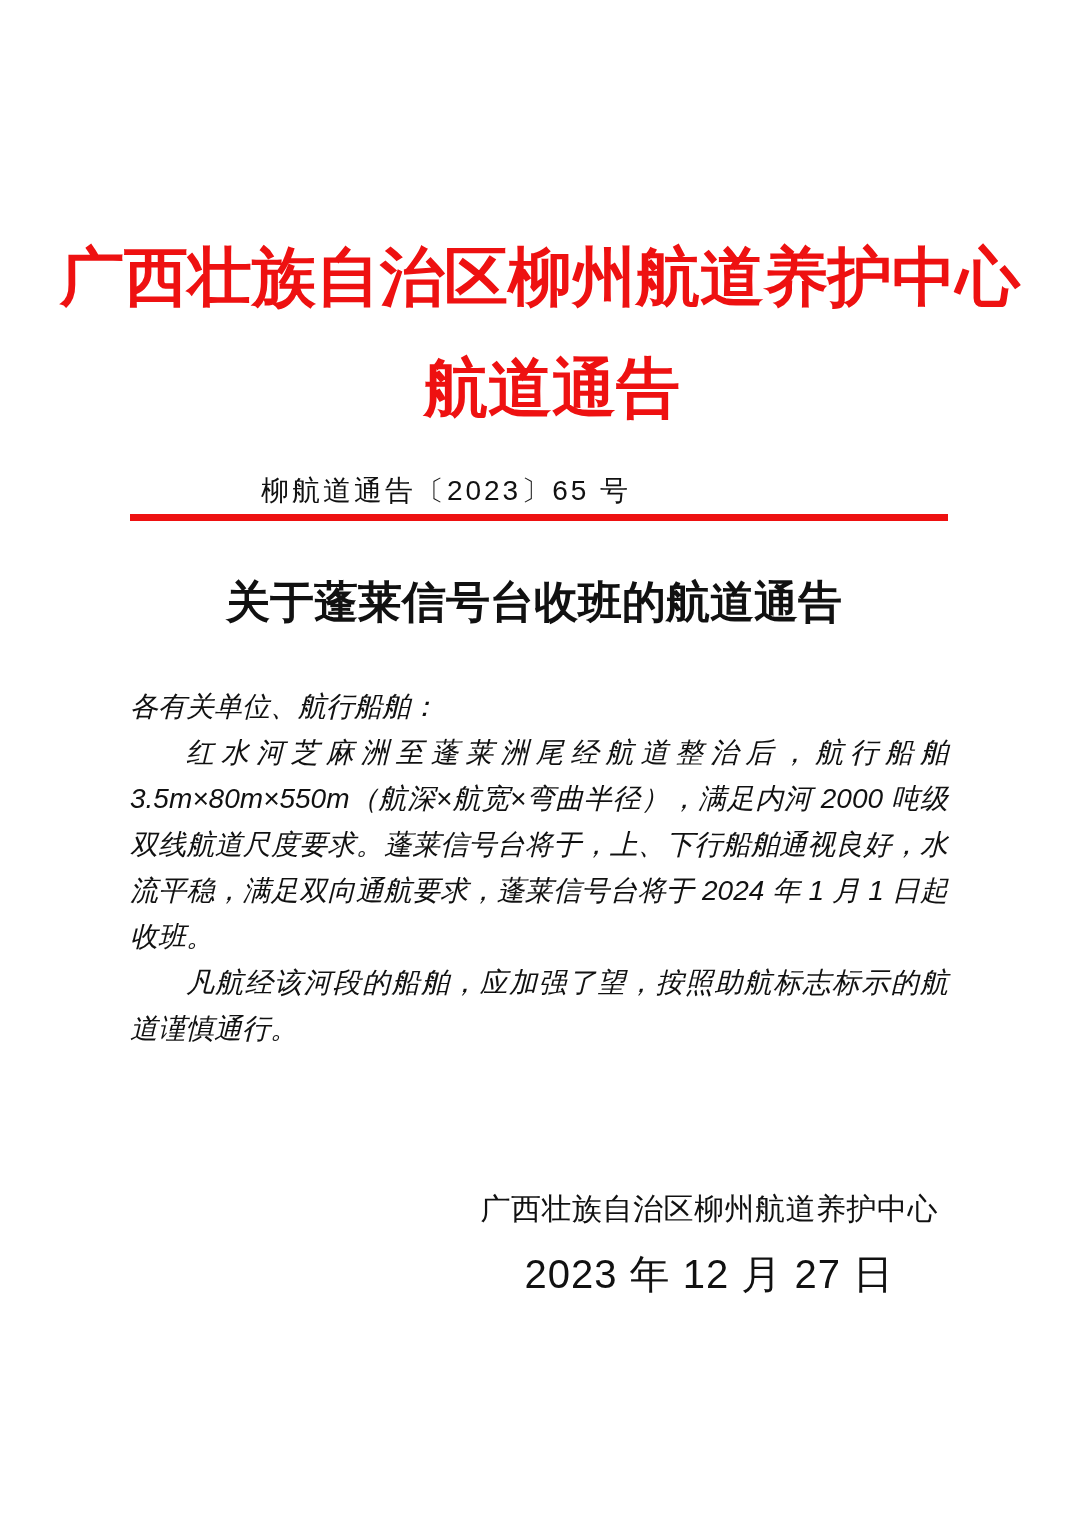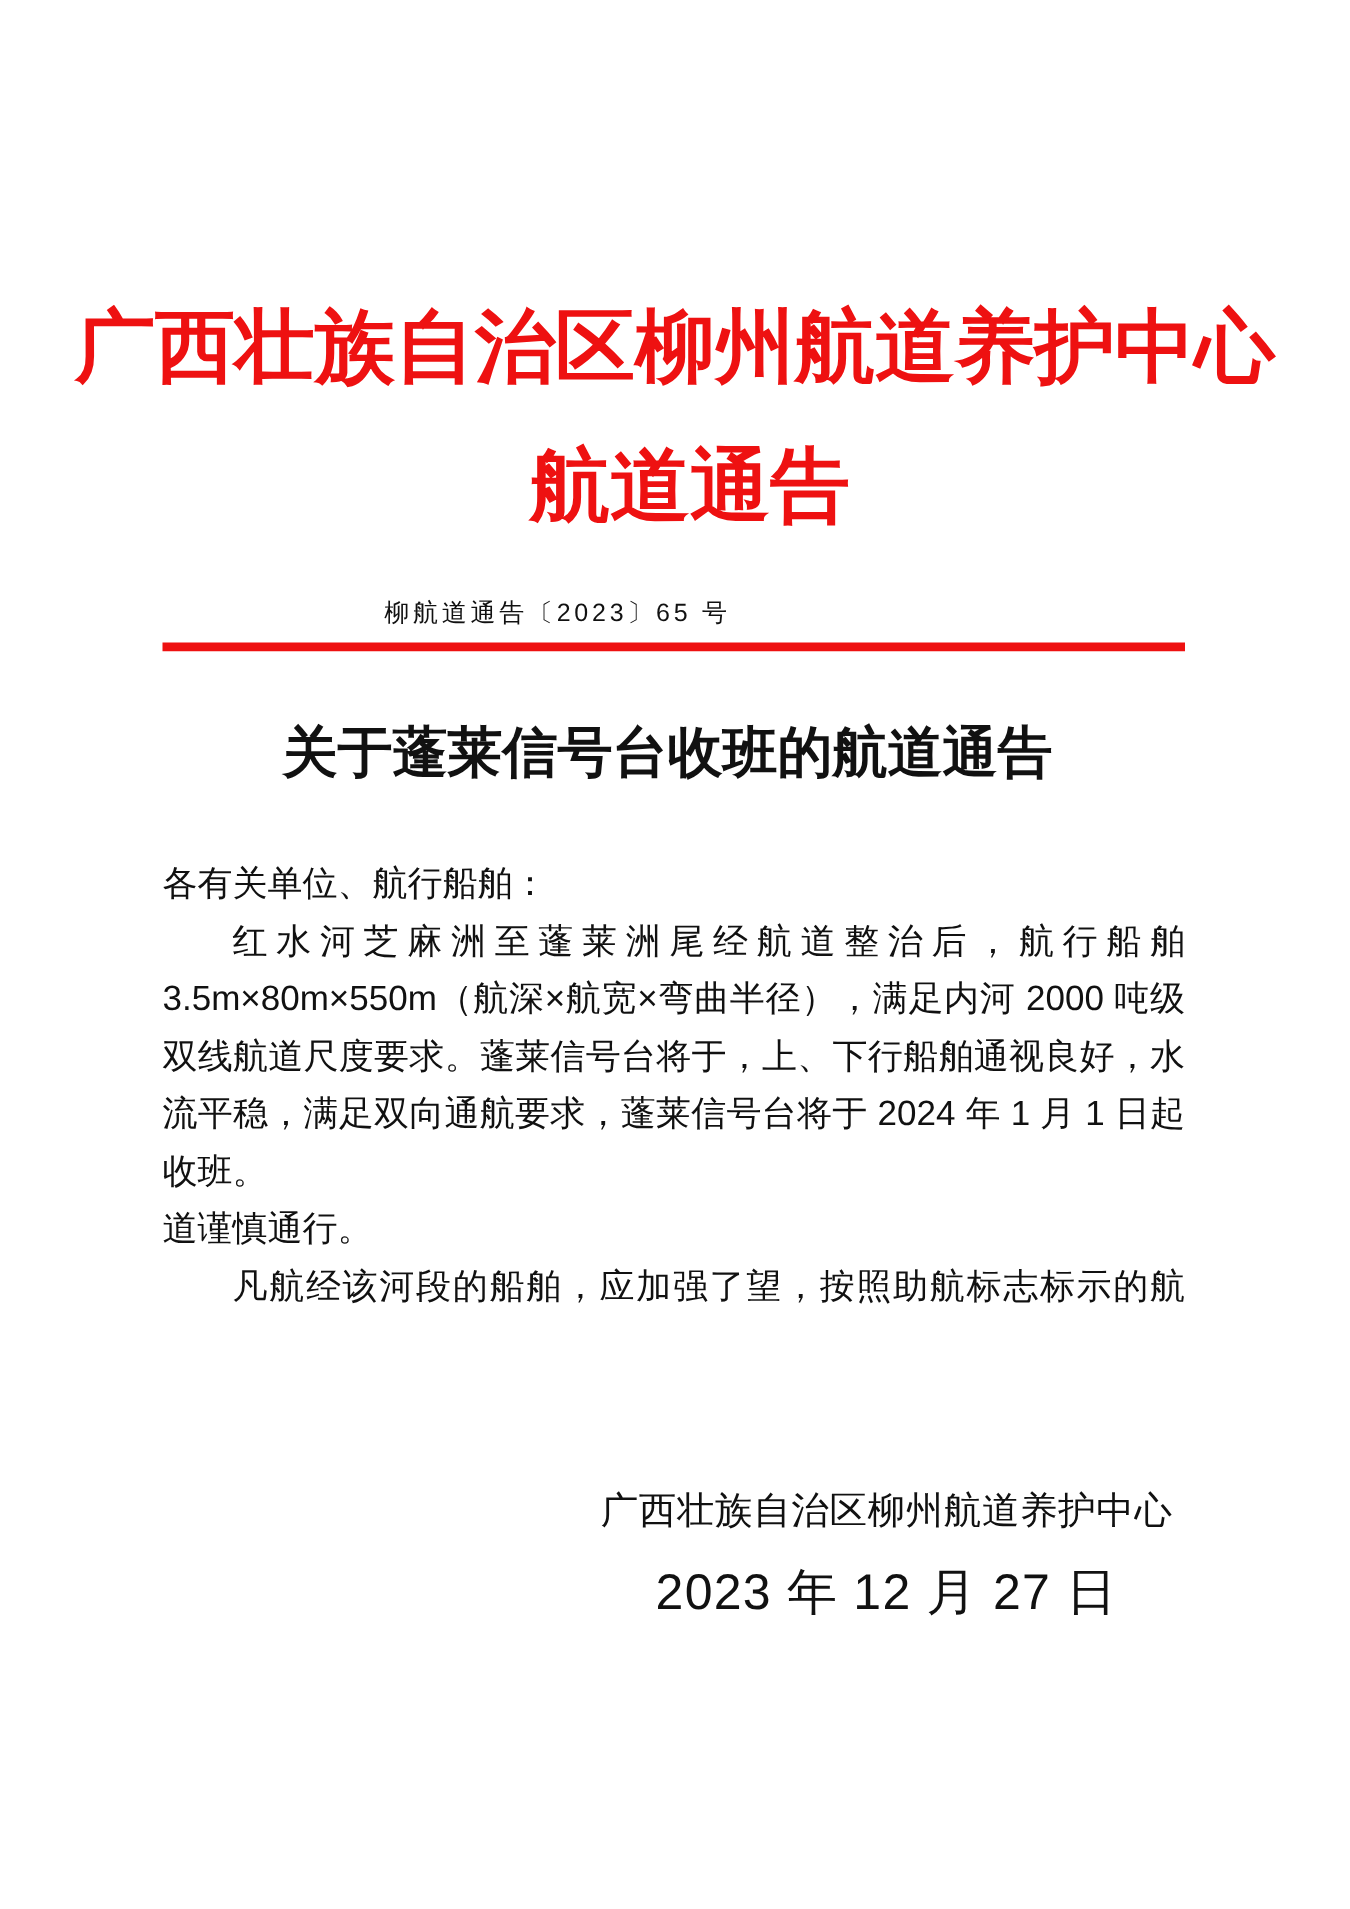--- a/index.html
+++ b/index.html
@@ -49,21 +49,21 @@
     line-height: 72px;
     color: var(--accent, #ee1111);
     white-space: nowrap;
   }
   .doc-number {
     position: absolute;
     top: 472px;
     left: 0;
     width: 892px;
     text-align: center;
-    font-size: 20px;
+    font-size: 28px;
     line-height: 38px;
     letter-spacing: 3px;
     color: #111111;
     white-space: nowrap;
   }
   .red-rule {
     position: absolute;
     top: 514px;
     left: 130px;
     width: 818px;
@@ -88,20 +88,21 @@
     position: absolute;
     top: 684px;
     left: 130px;
     width: 818px;
     font-size: 28px;
     line-height: 46px;
     color: #111111;
   }
   .body-line {
     text-align: left;
+    font-style: italic;
   }
   .body-line.justify {
     text-align: justify;
     text-align-last: justify;
   }
   .body-line.indent {
     padding-left: 56px;
   }
   .sign-block {
     position: absolute;
@@ -139,22 +140,22 @@
   <h2 class="subject">关于蓬莱信号台收班的航道通告</h2>
 
   <div class="body-text">
     <div class="body-line">各有关单位、航行船舶：</div>
 
   <div class="body-line justify indent">红水河芝麻洲至蓬莱洲尾经航道整治后，航行船舶</div>
       <div class="body-line justify">3.5m×80m×550m（航深×航宽×弯曲半径），满足内河 2000 吨级</div>
       <div class="body-line justify">双线航道尺度要求。蓬莱信号台将于，上、下行船舶通视良好，水</div>
       <div class="body-line justify">流平稳，满足双向通航要求，蓬莱信号台将于 2024 年 1 月 1 日起</div>
       <div class="body-line">收班。</div>
+      <div class="body-line justify indent">凡航经该河段的船舶，应加强了望，按照助航标志标示的航</div>
       <div class="body-line">道谨慎通行。</div>
-      <div class="body-line justify indent">凡航经该河段的船舶，应加强了望，按照助航标志标示的航</div>
     </div>
 
   <div class="sign-block">
     <div class="signature">广西壮族自治区柳州航道养护中心</div>
     <div class="issue-date">2023 年 12 月 27 日</div>
   </div>
 
 </div>
 
 </body></html>

